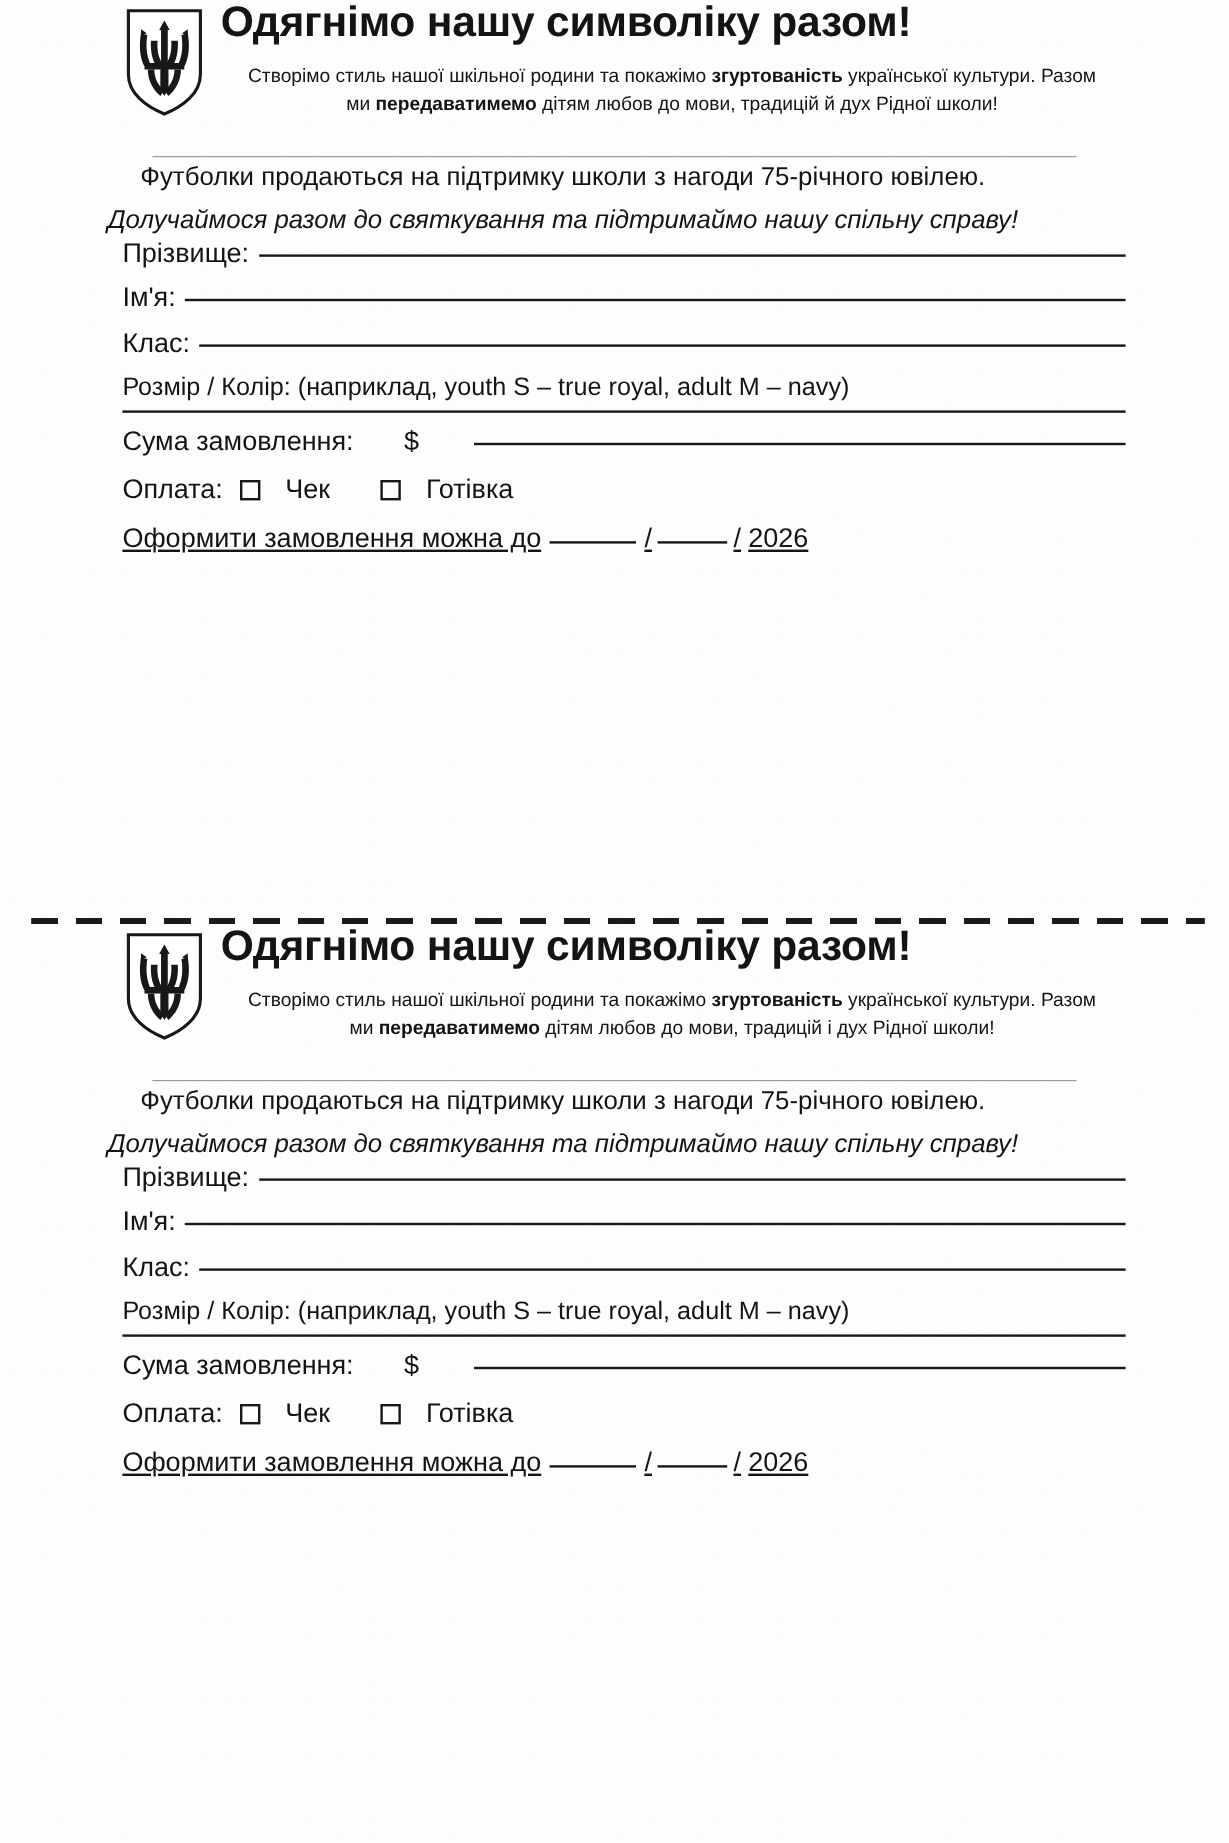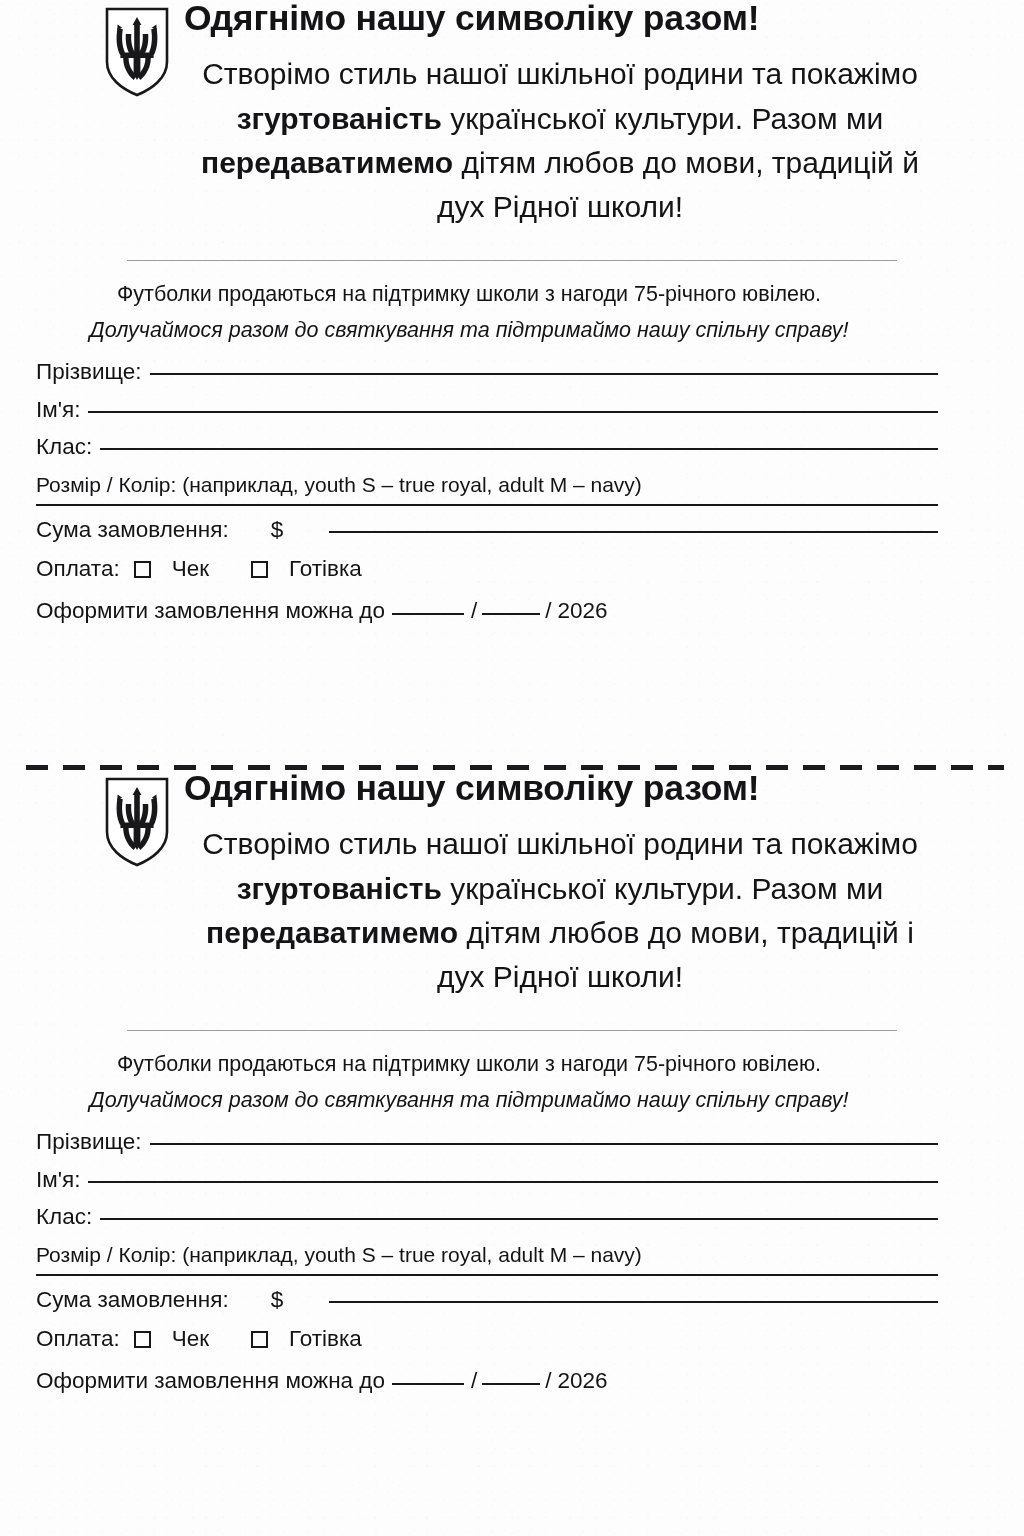--- a/index.html
+++ b/index.html
@@ -56,21 +56,21 @@
 
   .flyer-title {
     font-size: 35.5px;
     font-weight: bold;
     letter-spacing: -0.2px;
     line-height: 1.02;
     margin: 0 0 6px 0;
     white-space: nowrap;
   }
   .flyer-sub {
-    font-size: 30px;
+    font-size: 16px;
     line-height: 1.48;
     margin: 16px;
     text-align: center;
   }
   .flyer-sub b { font-weight: bold; }
 
   
   .thin-divider {
     height: 1px;
     background: #9a9aa2;
@@ -79,36 +79,34 @@
   }
   .heavy-rule {
     height: 2px;
     background: #18181b;
     margin: 9px 0 0 0;
   }
 
   
   .body-block {
     padding-right: 86px;
-    margin-top: 17px;
   }
   .promo-line {
     font-size: 21.5px;
     line-height: 1.52;
     text-align: center;
     margin: 0;
     white-space: nowrap;
   }
   .promo-line + .promo-line { margin-top: 4px; font-style: italic; }
 
   
   .form-block {
-    padding-left: 36px;
+    padding-left: 102px;
     padding-right: 86px;
-    margin-top: 14px;
   }
   .field-row {
     display: flex;
     align-items: baseline;
     font-size: 22.5px;
     line-height: 1.0;
     margin-bottom: 15px;
   }
   .field-label { white-space: nowrap; }
   .field-rule {
@@ -147,20 +145,21 @@
   .pay-opt { display: inline-flex; align-items: center; gap: 12px; }
   .pay-gap { width: 42px; }
 
   .deadline-row {
     font-size: 22.5px;
     line-height: 1.0;
     margin-top: 19px;
     display: flex;
     align-items: baseline;
     white-space: nowrap;
+    text-decoration: underline;
   }
   .blank-long {
     display: inline-block;
     width: 72px;
     border-bottom: 2px solid #18181b;
     margin: 0 7px;
     position: relative;
     top: -3px;
   }
   .blank-short {

